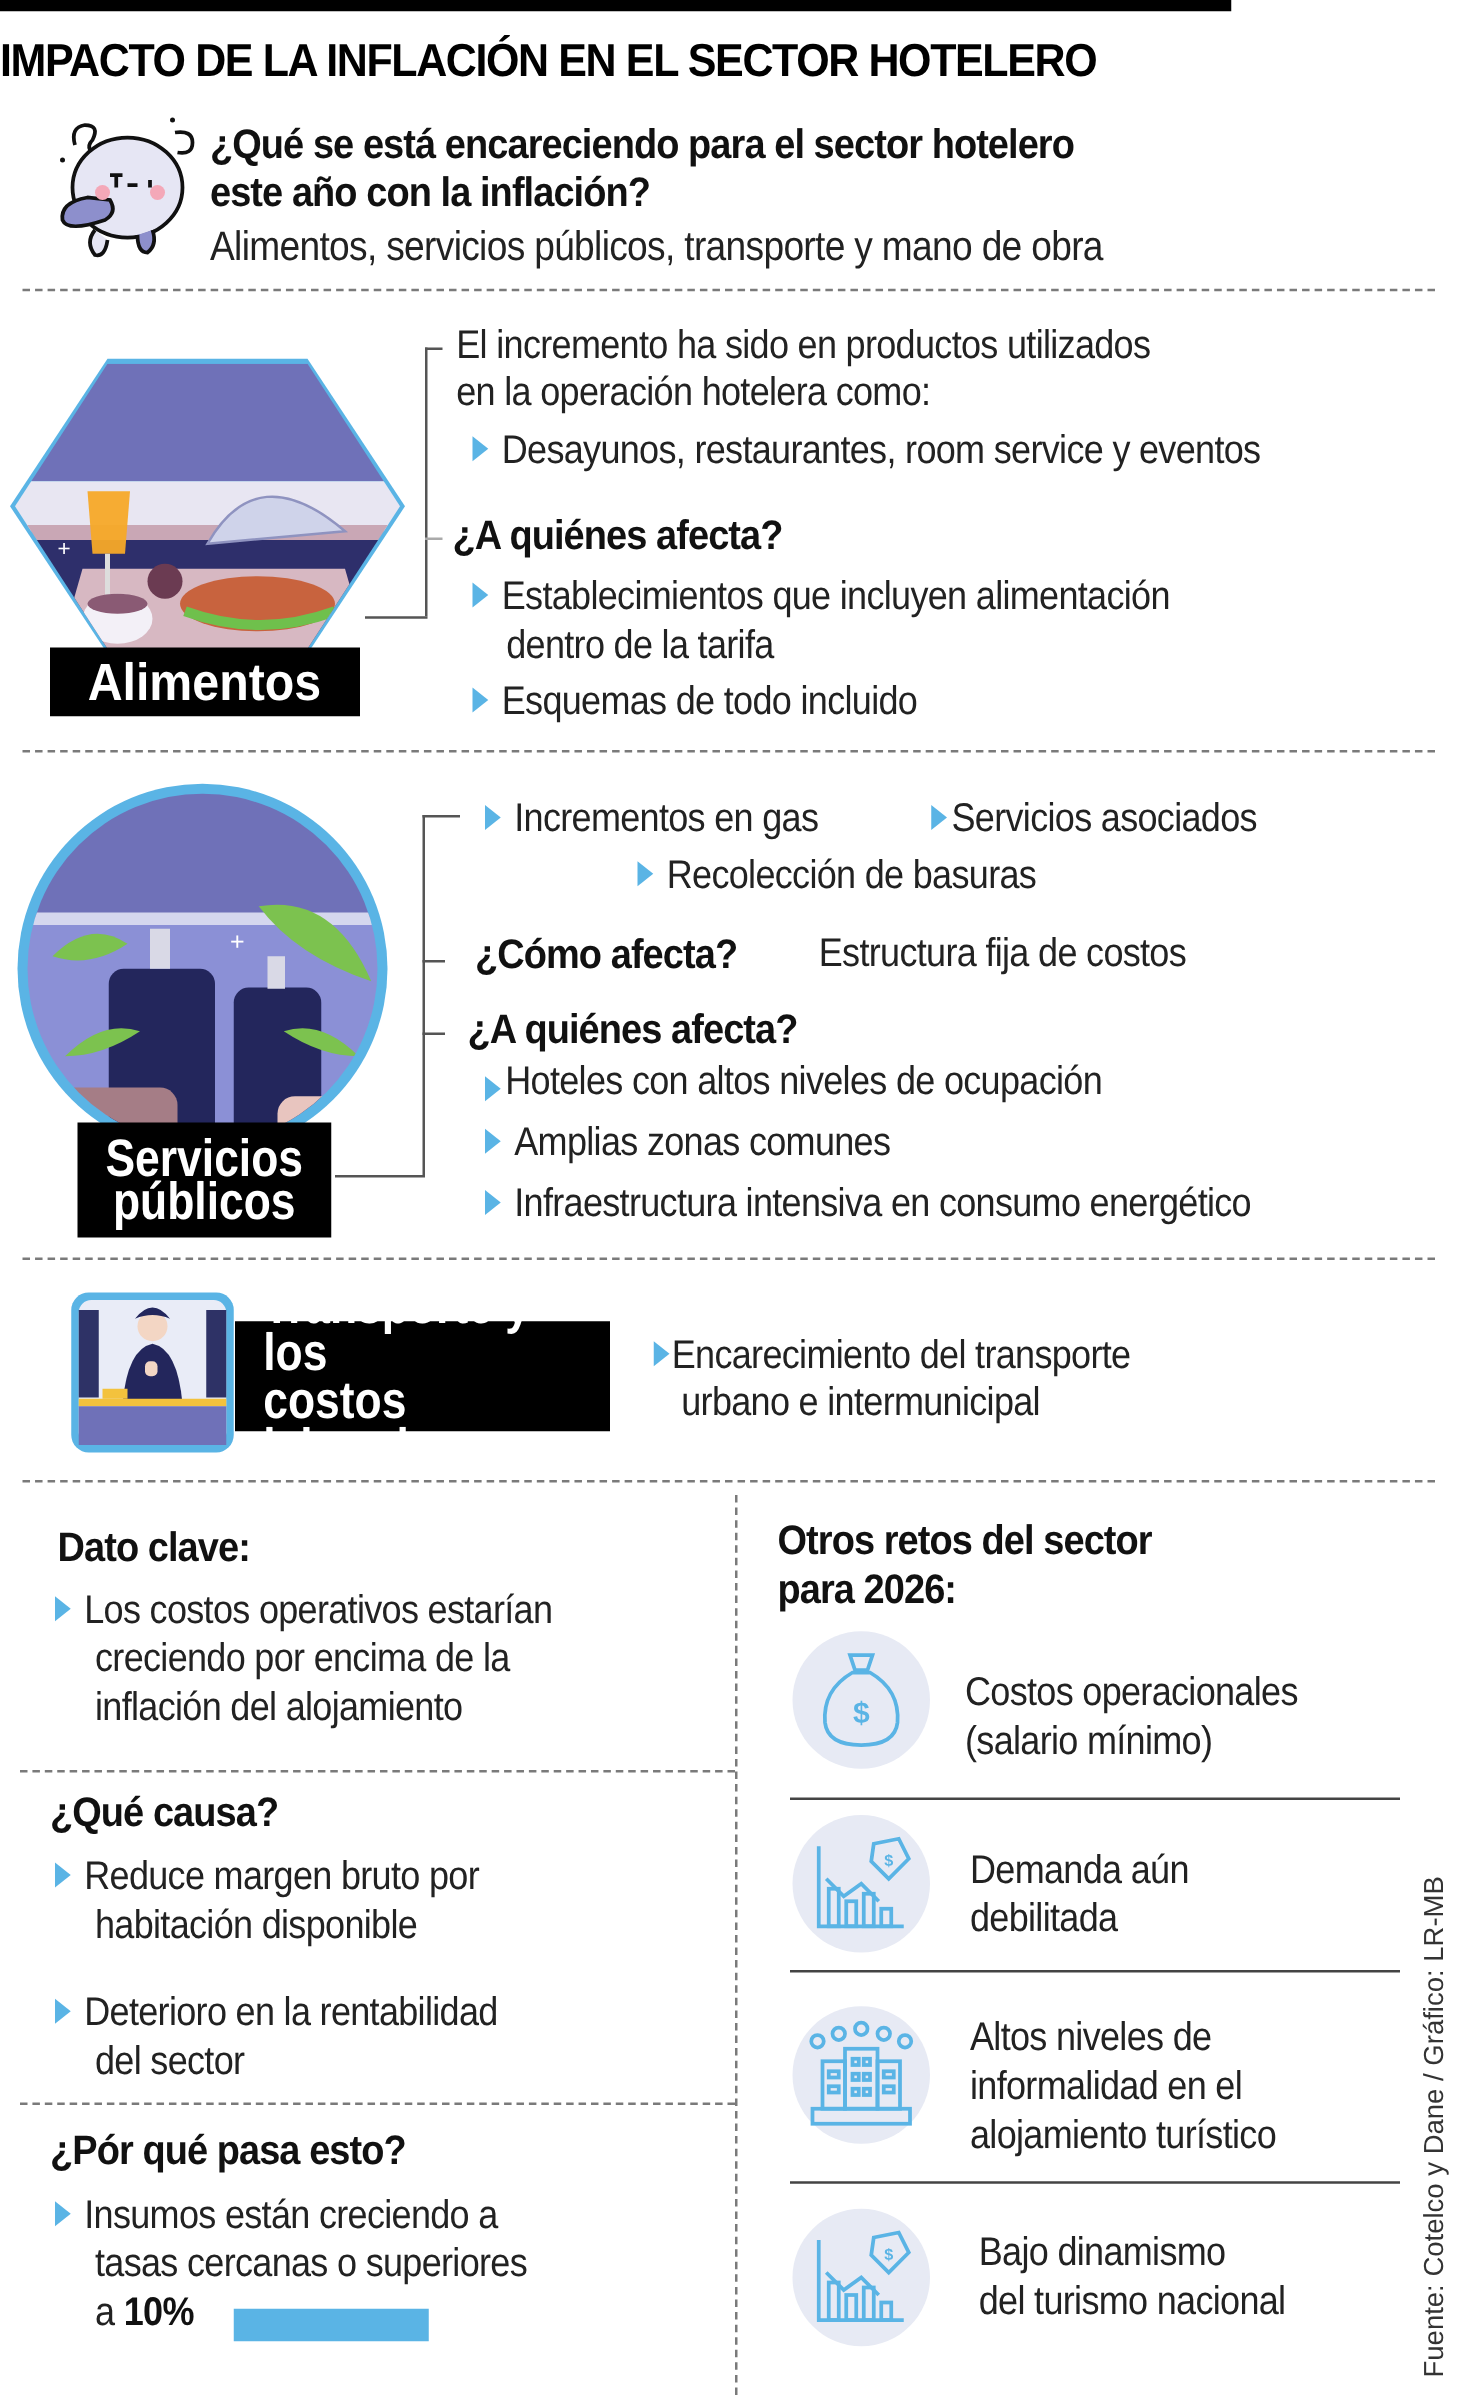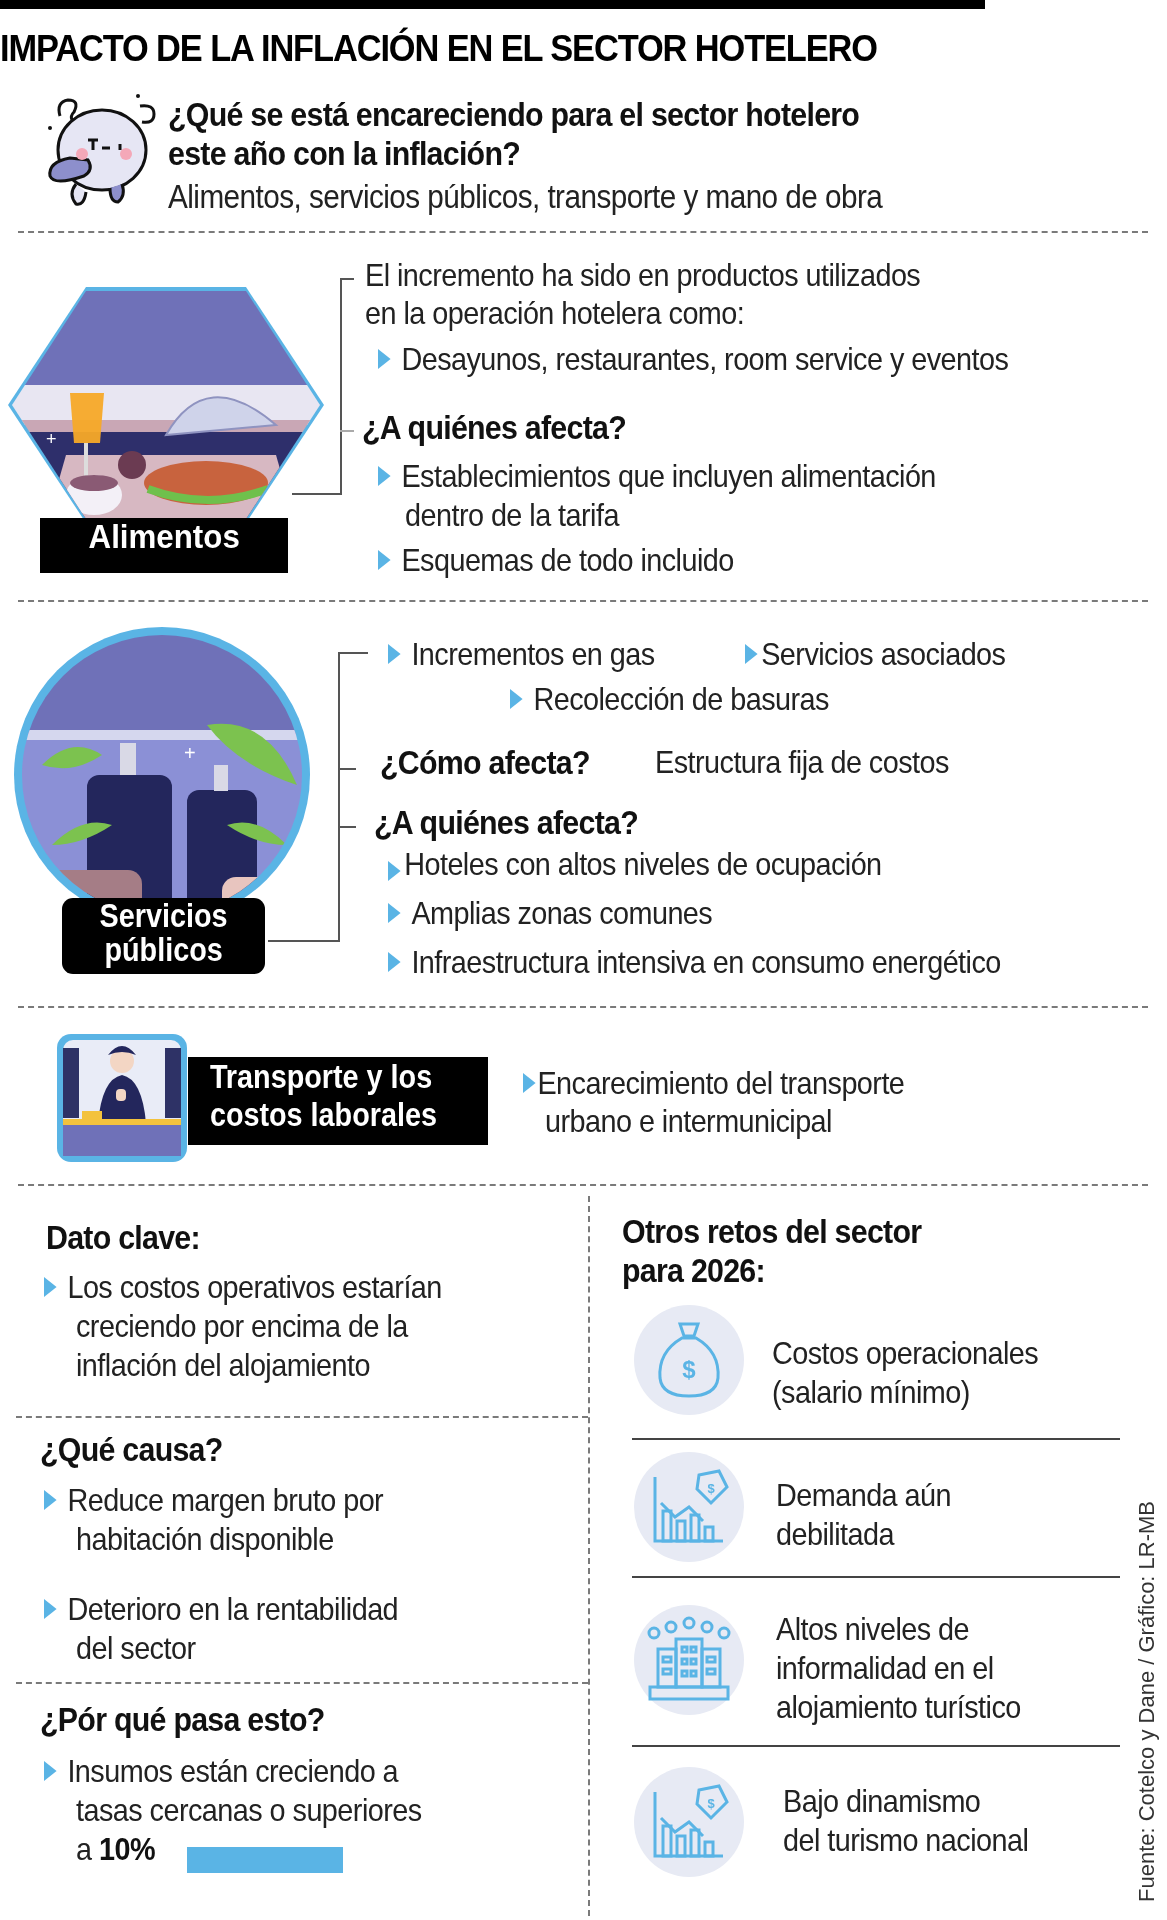--- a/index.html
+++ b/index.html
@@ -16,22 +16,22 @@
   .txt { font-size:32px; line-height:39px; color:#222; letter-spacing:-0.6px; white-space:nowrap;
          transform:scaleX(0.9); transform-origin:left top; }
   .bold { font-weight:700; color:#111; }
   .dash { height:0; border-top:2px dashed #7a7a7a; }
   .vdash { width:0; border-left:2px dashed #7a7a7a; }
   .tri { display:inline-block; width:0; height:0; border-top:10px solid transparent;
          border-bottom:10px solid transparent; border-left:14px solid #5ab4e5; margin-right:12px;
          vertical-align:middle; position:relative; top:-3px; }
   .bracket { border-left:2px solid #555; }
   .hline { height:0; border-top:2px solid #555; }
-  .label-box { background:#000; color:#fff; font-weight:700; font-size:34px; line-height:36px;
-               display:flex; justify-content:center; text-align:center; }
+  .label-box { background:#000; color:#fff; font-weight:700; font-size:42px; line-height:36px;
+               display:flex; align-items:center; justify-content:center; text-align:center; }
   .label-box span { display:block; transform:scaleX(0.92); }
   .icon-circle { border-radius:50%; background:#e7eaf4; display:flex; align-items:center; justify-content:center; }
   .rule { height:0; border-top:2px solid #444; }
   .source { font-size:22px; color:#333; white-space:nowrap; transform:rotate(-90deg); transform-origin:left top; }
 </style>
 </head>
 <body>
 
 <div class="abs topbar"></div>
 <div class="abs title">IMPACTO DE LA INFLACIÓN EN EL SECTOR HOTELERO</div>
@@ -130,21 +130,21 @@
       <path d="M30 140 q30 -30 60 -10 q-30 20 -60 10z" fill="#7cc24f"></path>
       <path d="M195 100 q60 -10 90 60 q-60 -20 -90 -60z" fill="#7cc24f"></path>
       <path d="M40 220 q30 -30 60 -20 q-30 20 -60 20z" fill="#7cc24f"></path>
       <path d="M215 200 q30 -10 60 20 q-30 0 -60 -20z" fill="#7cc24f"></path>
       <rect x="20" y="245" width="110" height="70" rx="14" fill="#a57d86"></rect>
       <rect x="210" y="252" width="80" height="60" rx="14" fill="#e8c5bf"></rect>
       <text x="172" y="135" fill="#fff" font-size="20">+</text>
     </g>
   </svg>
 </div>
-<div class="abs label-box" style="left:62px;top:898px;width:203px;height:76px;line-height:34px;border-radius:11px;">
+<div class="abs label-box" style="left:62px;top:898px;width:203px;height:92px;line-height:34px;">
   <span>
       <span style="display:block;">Servicios</span>
       <span style="display:block;">públicos</span>
     </span>
 </div>
 
 <div class="abs bracket" style="left:338px;top:652px;height:288px;"></div>
 <div class="abs hline" style="left:338px;top:652px;width:30px;"></div>
 <div class="abs hline" style="left:338px;top:768px;width:18px;"></div>
 <div class="abs hline" style="left:338px;top:826px;width:18px;"></div>

